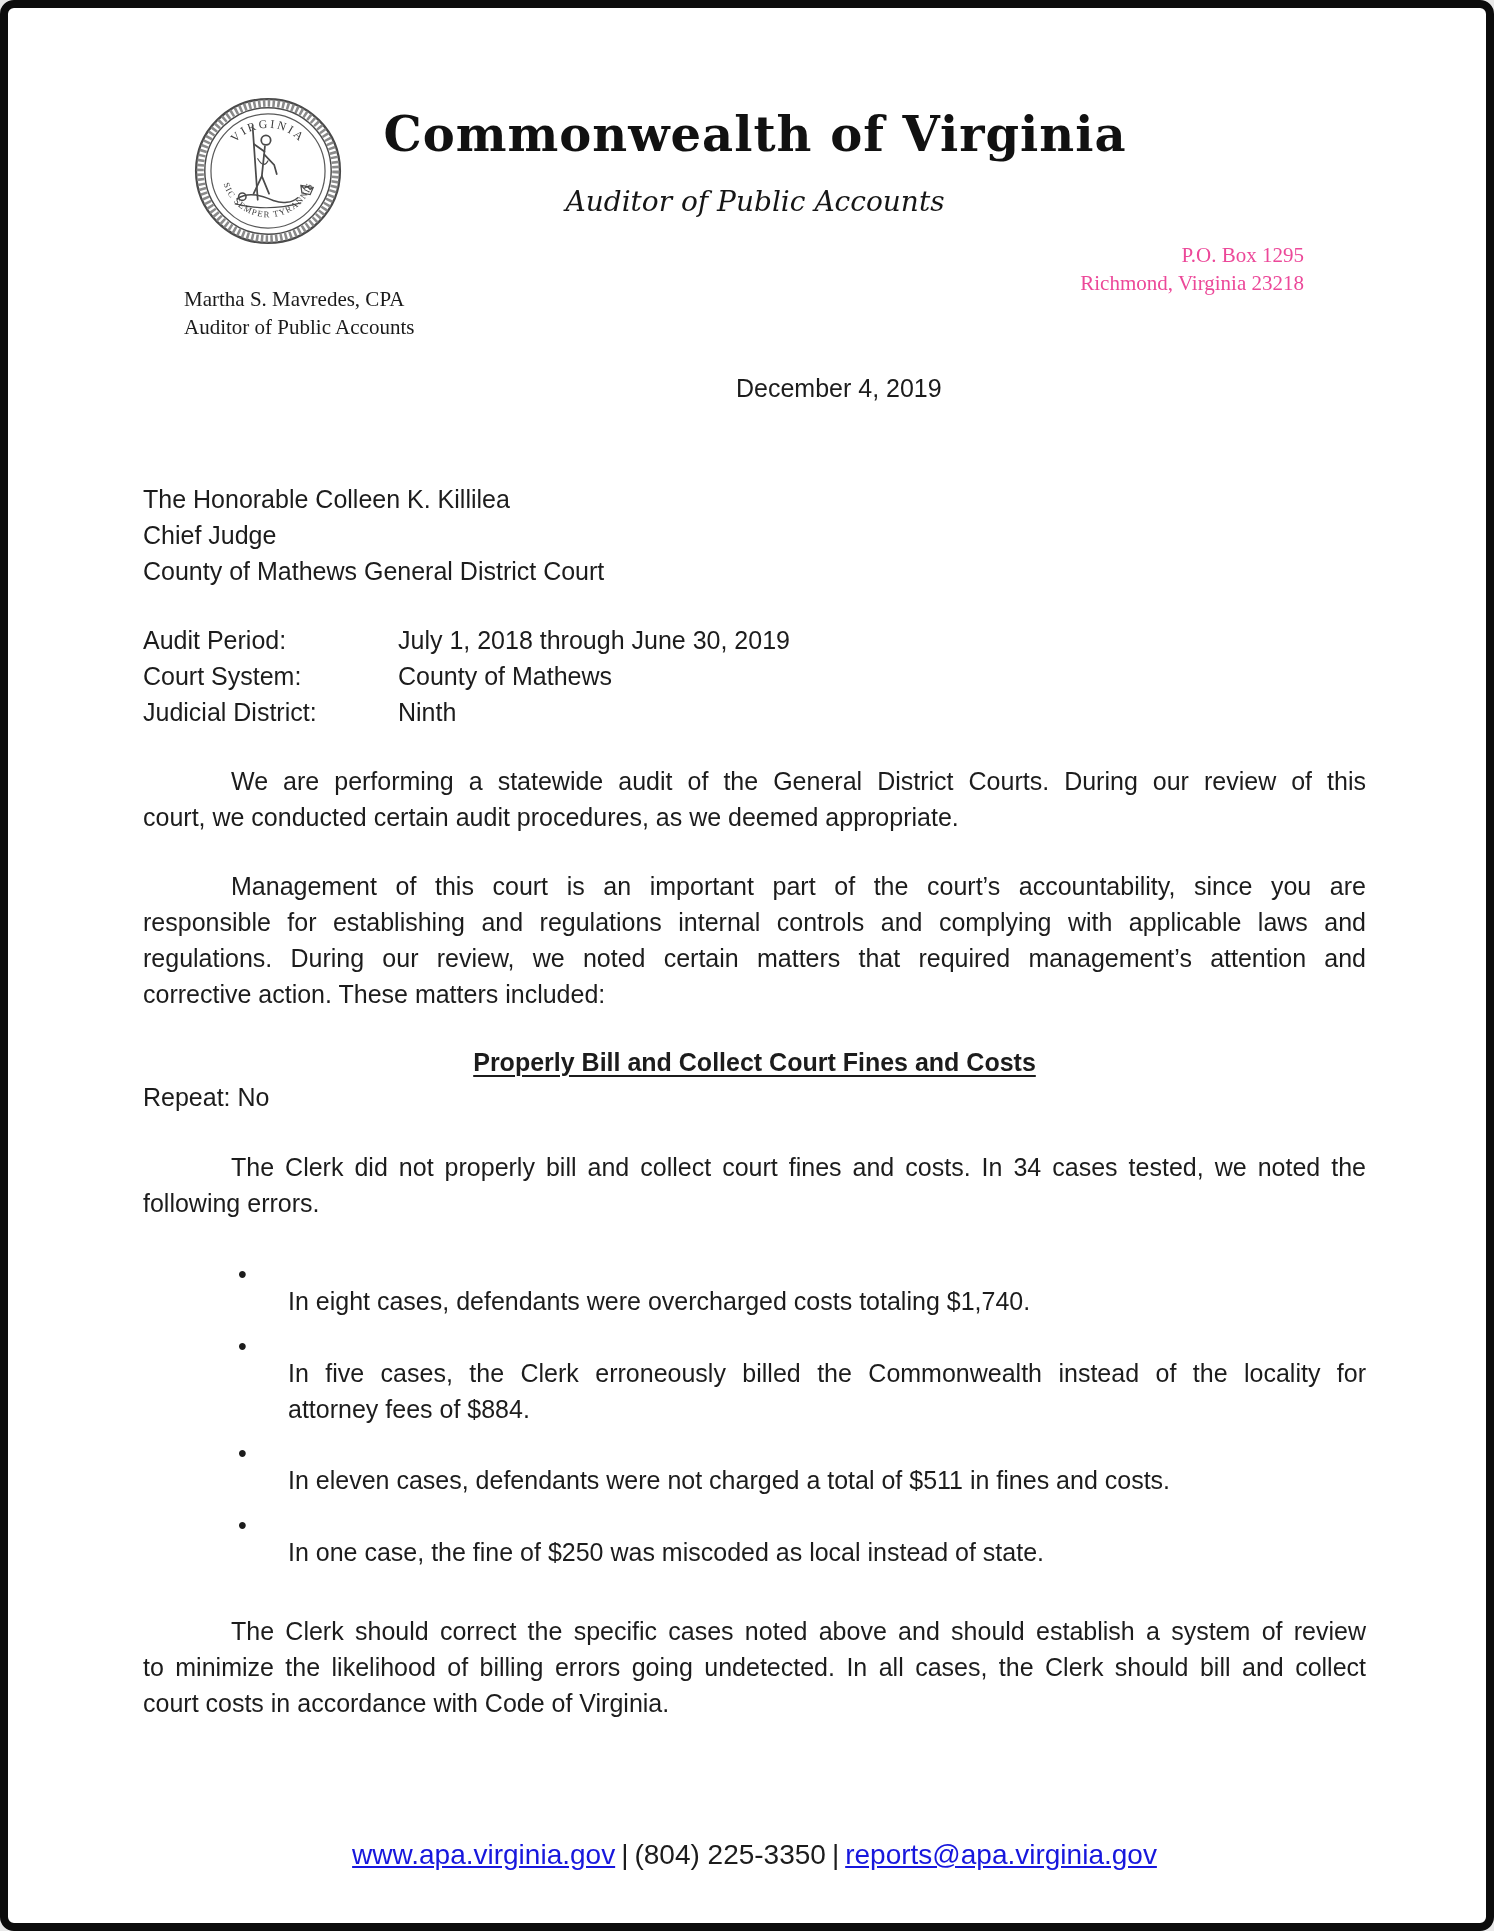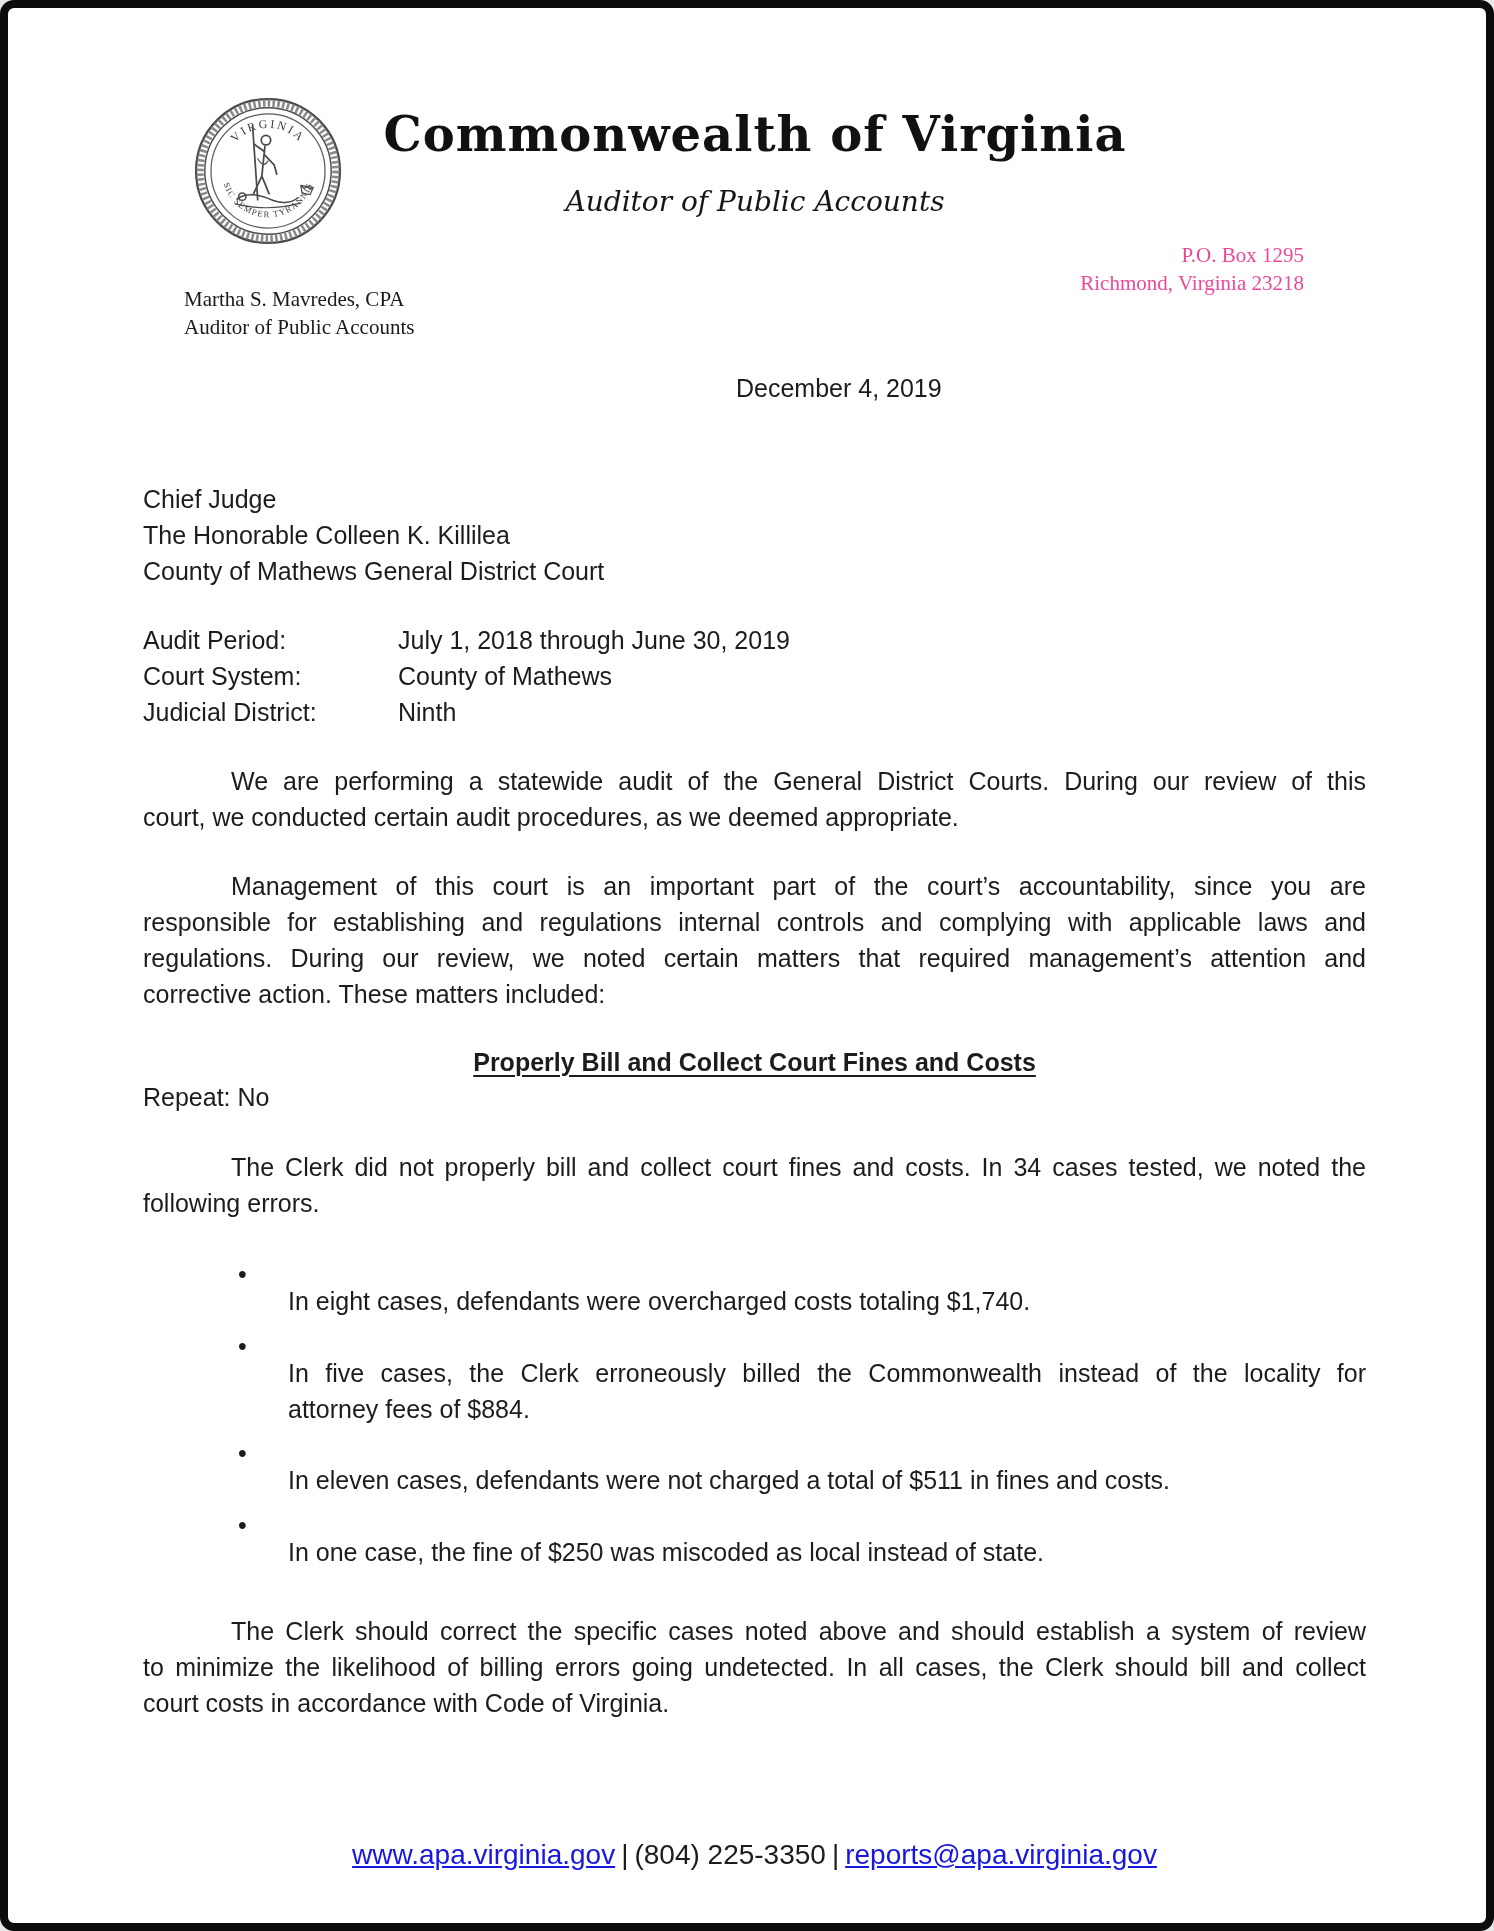--- a/index.html
+++ b/index.html
@@ -111,22 +111,22 @@
   </div>
 
   <div class="abs letterhead-right">
     <div>P.O. Box 1295</div>
     <div>Richmond, Virginia 23218</div>
   </div>
 
   <div class="abs bodytext date">December 4, 2019</div>
 
   <div class="abs bodytext col recipient">
+    <div>The Honorable Colleen K. Killilea</div>
     <div>Chief Judge</div>
-    <div>The Honorable Colleen K. Killilea</div>
     <div>County of Mathews General District Court</div>
   </div>
 
   <div class="abs bodytext col auditinfo">
     <div class="audit-row">
       <span class="lbl">Audit Period:</span>
       <span>July 1, 2018 through June 30, 2019</span>
     </div>
     <div class="audit-row">
       <span class="lbl">Court System:</span>

